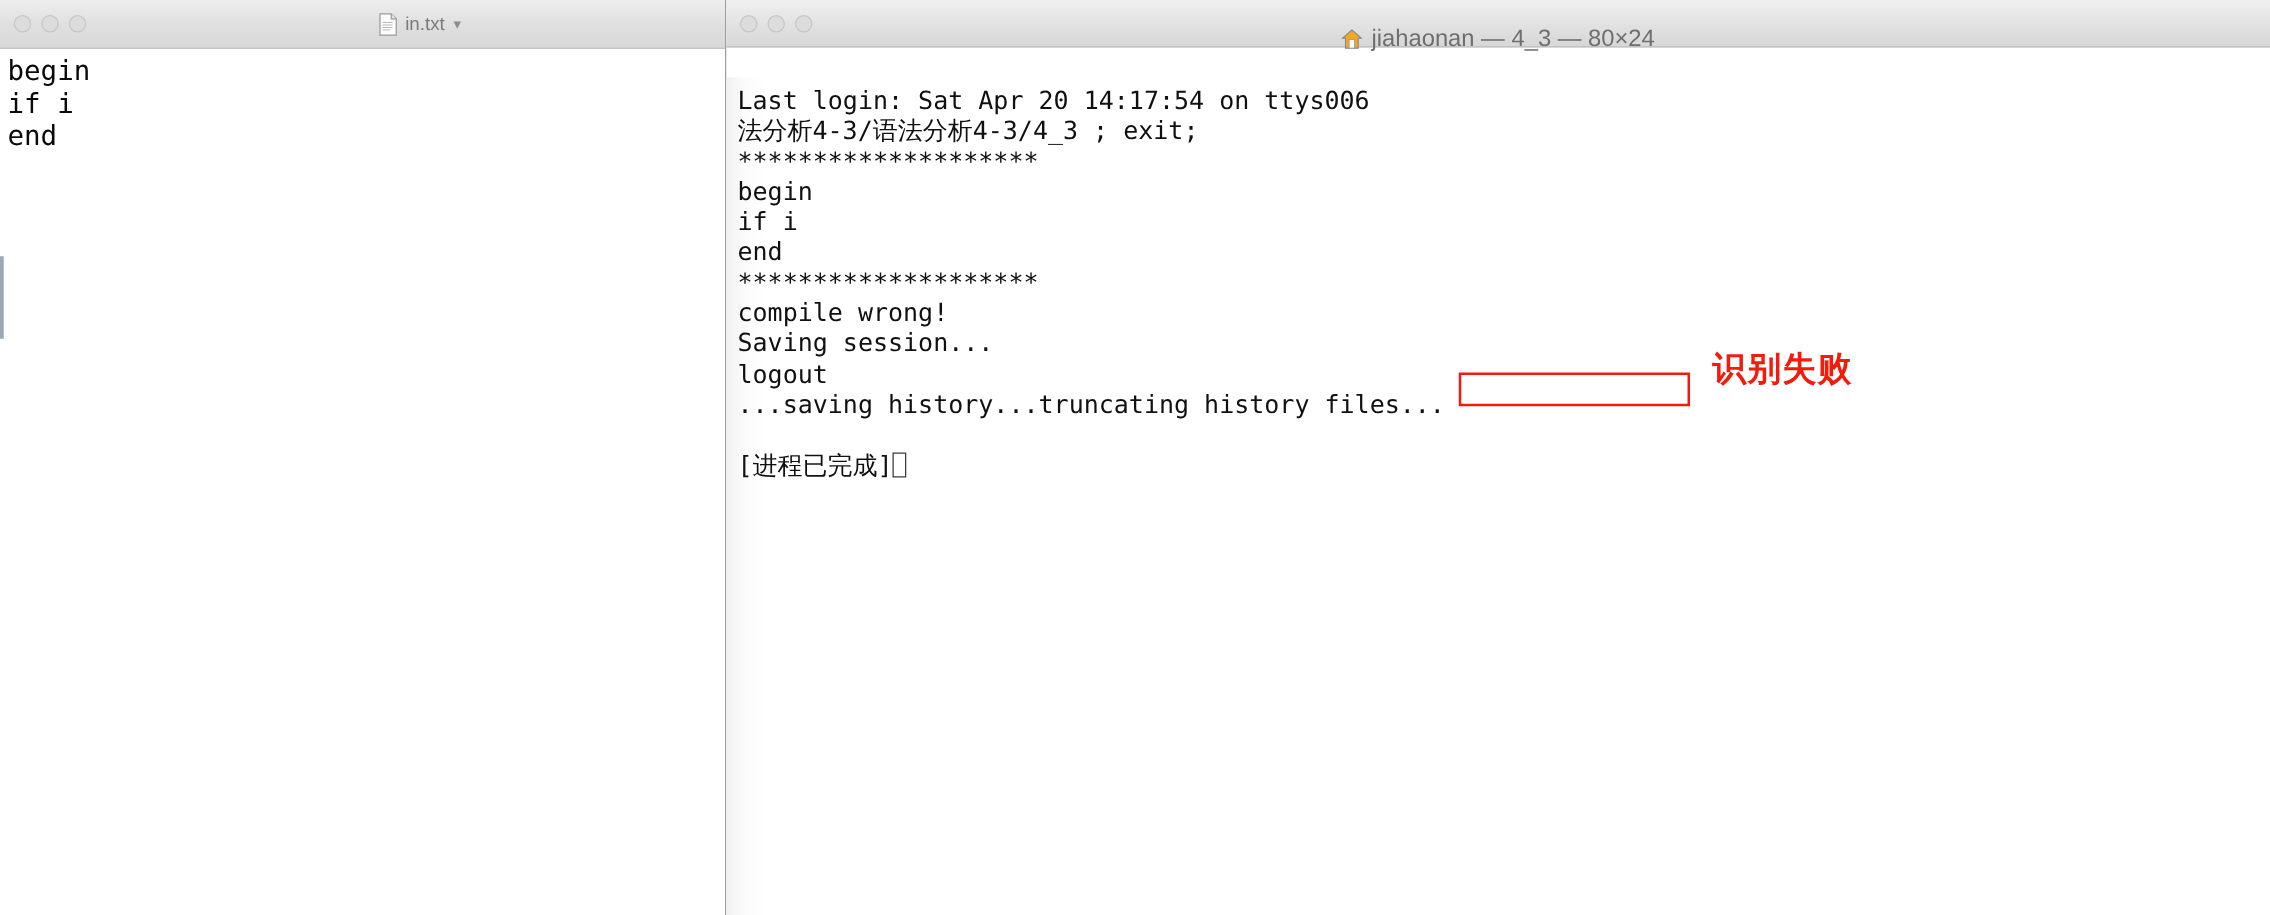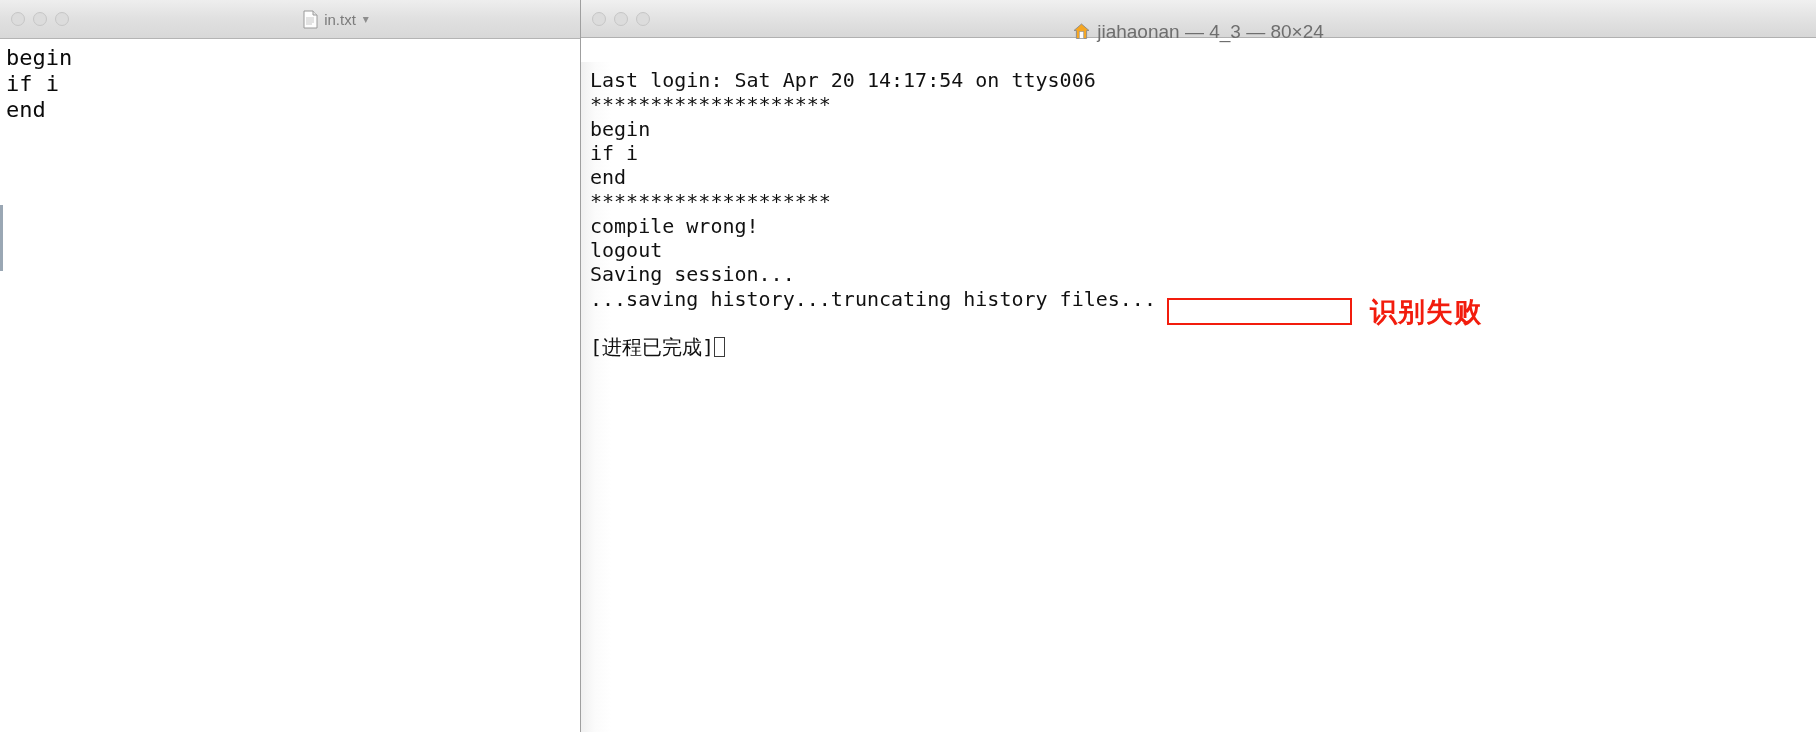--- a/index.html
+++ b/index.html
@@ -185,21 +185,21 @@
     top: 236px;
     width: 185px;
     height: 27px;
     border: 2px solid #f21c0d;
     box-sizing: border-box;
     pointer-events: none;
   }
   .annotation-text {
     position: absolute;
     left: 789px;
-    top: 232px;
+    top: 215px;
     font-family: "DejaVu Sans", sans-serif;
     font-size: 27px;
     font-weight: bold;
     color: #f21c0d;
     letter-spacing: 1px;
     white-space: nowrap;
   }
 </style>
 </head>
 <body>
@@ -250,28 +250,29 @@
           <svg width="17" height="17" viewBox="0 0 17 17">
             <path d="M8.5 1 L16 7.5 H13.6 V15.5 H3.4 V7.5 H1 Z" fill="#f5a623" stroke="#8a8a8a" stroke-width="0.9"></path>
             <rect x="6.3" y="8.6" width="4.4" height="6.9" fill="#fdfdfd" stroke="#9a9a9a" stroke-width="0.7"></rect>
           </svg>
         </span>
         <span class="terminal-title-text">jiahaonan — 4_3 — 80×24</span>
       </div>
     </div>
     <div class="terminal-body">
       <div class="term-line">Last login: Sat Apr 20 14:17:54 on ttys006</div>
+      <div class="term-line">法分析4-3/语法分析4-3/4_3 ; exit;</div>
       <div class="term-line">********************</div>
       <div class="term-line">begin</div>
       <div class="term-line">if i</div>
       <div class="term-line">end</div>
       <div class="term-line">********************</div>
       <div class="term-line">compile wrong!</div>
+      <div class="term-line">Saving session...</div>
       <div class="term-line">logout</div>
-      <div class="term-line">Saving session...</div>
       <div class="term-line">...saving history...truncating history files...</div>
       <div class="term-line blank"></div>
       <div class="term-line"><span>[进程已完成]</span><span class="term-cursor"></span></div>
 
       <div class="annotation-box"></div>
       <div class="annotation-text">识别失败</div>
     </div>
   </div>
 
 </div>

